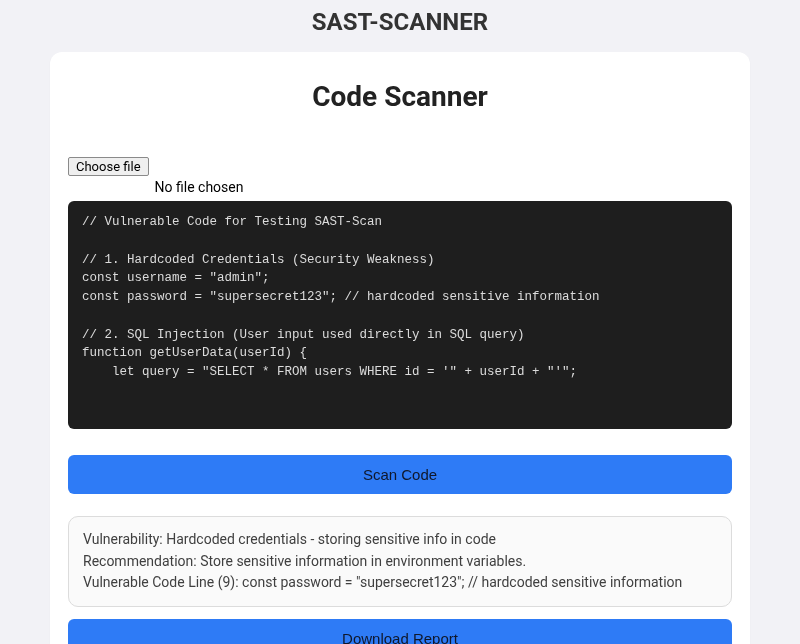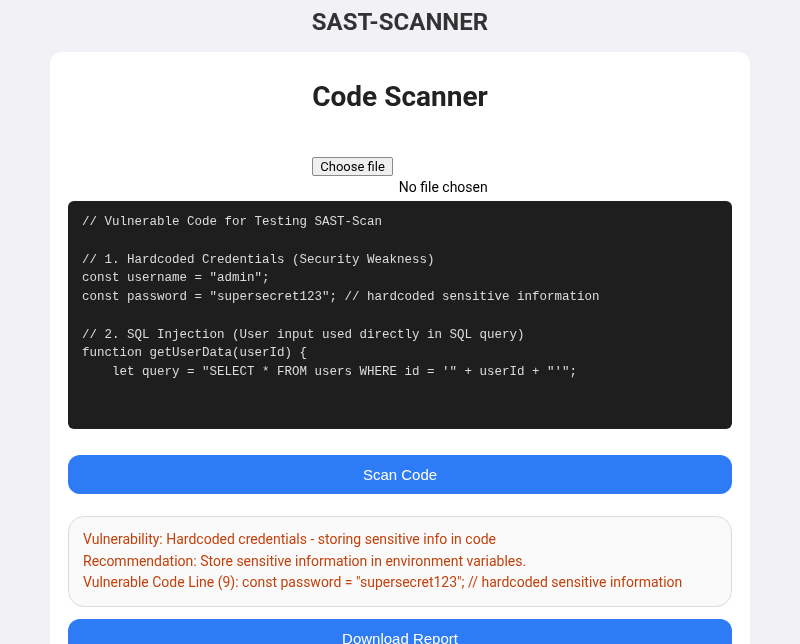--- a/index.html
+++ b/index.html
@@ -33,21 +33,20 @@
       font-size: 28px;
       font-weight: 700;
       color: #222;
       margin-bottom: 24px;
     }
     .file-row {
       display: flex;
       align-items: center;
       gap: 6px;
       margin-bottom: 6px;
-      justify-content: center;
     }
     .file-btn {
       font-family: inherit;
       font-size: 13px;
       background: #efefef;
       border: 1px solid #8a8a8a;
       padding: 1px 7px;
       border-radius: 2px;
       cursor: pointer;
     }
@@ -68,36 +67,36 @@
       border-radius: 6px;
       padding: 12px 14px;
       resize: none;
       white-space: pre;
       overflow: auto;
       outline: none;
     }
     .btn-primary {
       width: 100%;
       background: #2e7bf6;
-      color: #ffffff;
+      color: #0f172a;
       border: none;
-      border-radius: 12px;
+      border-radius: 6px;
       font-size: 15px;
       padding: 11px 0;
       cursor: pointer;
       margin-top: 22px;
     }
     .results {
       margin-top: 22px;
       border: 1px solid #dcdcdc;
-      border-radius: 16px;
+      border-radius: 10px;
       background: #fafafa;
       padding: 12px 14px;
       font-size: 14px;
-      color: #c2410c;
+      color: #404040;
       line-height: 1.55;
     }
     .download-btn {
       margin-top: 12px;
     }
   </style>
 </head>
 <body>
 
 <h1 class="page-title">SAST-SCANNER</h1>

